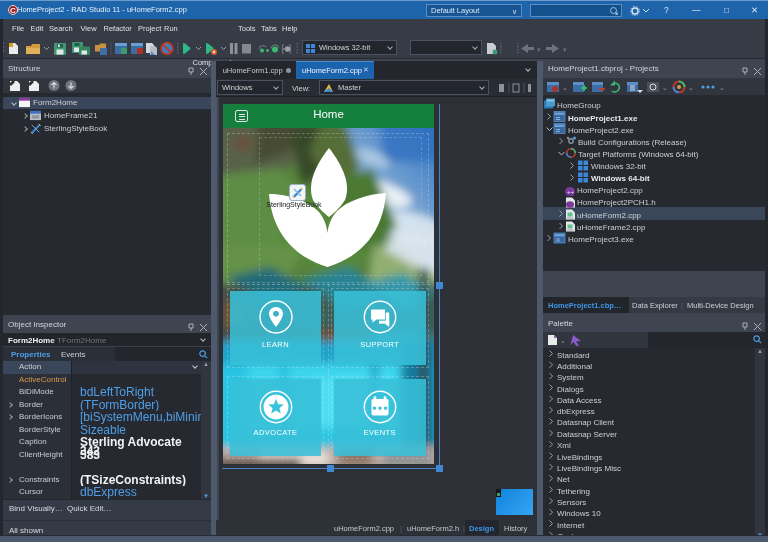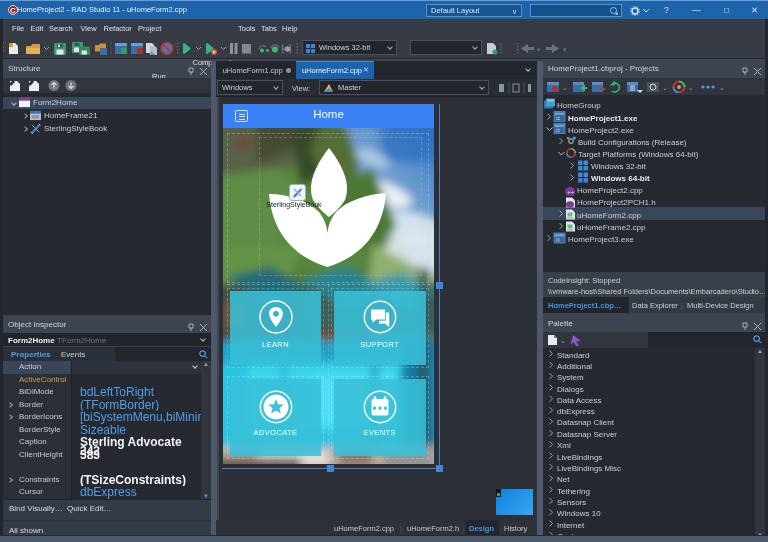--- a/index.html
+++ b/index.html
@@ -71,21 +71,21 @@
     <div class="titleico" style="left:751px;">✕</div>
   </div>
 
   <div id="menubar">
     <span style="left:12px;">File</span>
       <span style="left:30.5px;">Edit</span>
     <span style="left:49px;">Search</span>
       <span style="left:80.5px;">View</span>
     <span style="left:103.5px;">Refactor</span>
       <span style="left:138px;">Project</span>
-    <span style="left:152px;margin-top:48px;">Run</span>
+    <span style="left:164px;">Run</span>
       <span style="left:192.5px;margin-top:34px;">Component</span>
     <span style="left:238px;">Tools</span>
       <span style="left:261px;">Tabs</span>
     <span style="left:282px;">Help</span>
   </div>
 
   <div id="toolbar">
     <svg class="abs" style="left:0;top:0" width="768" height="20" viewBox="0 0 768 20">
       <g fill="#5a616d">
           <rect x="2" y="4" width="2" height="2"></rect>
@@ -321,21 +321,21 @@
       <line x1="11" y1="0" x2="11" y2="10" stroke="#4a505c"></line>
       <rect x="15" y="1" width="6" height="8" fill="none" stroke="#8d939c"></rect>
       <line x1="26" y1="0" x2="26" y2="10" stroke="#4a505c"></line>
       <rect x="30" y="1" width="3" height="8" fill="#8d939c"></rect>
     </svg>
   </div>
   <div id="canvas">
 
     <div class="abs" style="left:4px;top:7px;width:211px;height:360px;background:#0a0c0e;">
 
-      <div class="abs" style="left:0;top:0;width:211px;height:24px;background:#3b82f6;">
+      <div class="abs" style="left:0;top:0;width:211px;height:24px;background:#15803d;">
         <div class="abs" style="left:12px;top:6px;width:13px;height:12px;border:1px solid #dfe2e6;border-radius:2px;">
           <div style="position:absolute;left:2.5px;top:2.5px;width:6px;height:1px;background:#dfe2e6;"></div>
           <div style="position:absolute;left:2.5px;top:5px;width:6px;height:1px;background:#dfe2e6;"></div>
           <div style="position:absolute;left:2.5px;top:7.5px;width:6px;height:1px;background:#dfe2e6;"></div>
         </div>
         <div class="t" style="position:absolute;left:0;top:4px;width:211px;text-align:center;font-size:11.5px;color:#fafbfc;">Home</div>
       </div>
 
       <div class="abs" style="left:0;top:24px;width:211px;height:336px;overflow:hidden;" id="photo">
         <svg width="211" height="336" viewBox="0 0 211 336" style="filter:saturate(1.08);">
@@ -595,24 +595,20 @@
       <use href="#car" x="16" y="115"></use>
         <use href="#formfile" x="22" y="113.5"></use>
       <text class="tt" x="34" y="122.5">uHomeForm2.cpp</text>
       <use href="#car" x="16" y="127.5"></use>
         <use href="#formfile" x="22" y="125.5"></use>
       <text class="tt" x="34" y="134.5">uHomeFrame2.cpp</text>
       <use href="#car" x="4" y="139.5"></use>
         <use href="#exe" x="11" y="138"></use>
       <text class="tt" x="25" y="147">HomeProject3.exe</text>
     </svg>
-  </div>
-  <div class="abs" style="left:543px;top:271px;width:222px;height:26px;background:#3a4049;border-top:1px solid #23262c;">
-    <span class="t" style="position:absolute;left:5px;top:4px;font-size:7.5px;color:#ccd0d5;">CodeInsight: Stopped</span>
-    <span class="t" style="position:absolute;left:5px;top:15px;font-size:7.5px;color:#ccd0d5;white-space:nowrap;">\\vmware-host\Shared Folders\Documents\Embarcadero\Studio…</span>
   </div>
   <div class="abs" style="left:543px;top:297px;width:222px;height:16px;background:#343a43;font-size:7.5px;color:#ccd0d5;">
     <div class="abs" style="left:0;top:0;width:86px;height:16px;background:#22252a;"></div>
     <span class="t bold" style="position:absolute;left:5px;top:4px;color:#3f97e8;">HomeProject1.cbp…</span>
     <span class="t" style="position:absolute;left:89px;top:4px;">Data Explorer</span>
     <span class="t" style="position:absolute;left:138px;top:4px;color:#595f6a;">|</span>
     <span class="t" style="position:absolute;left:144px;top:4px;white-space:nowrap;">Multi-Device Design</span>
   </div>
 
   <div class="panel-hdr t" style="left:548px;top:319px;">Palette</div>

